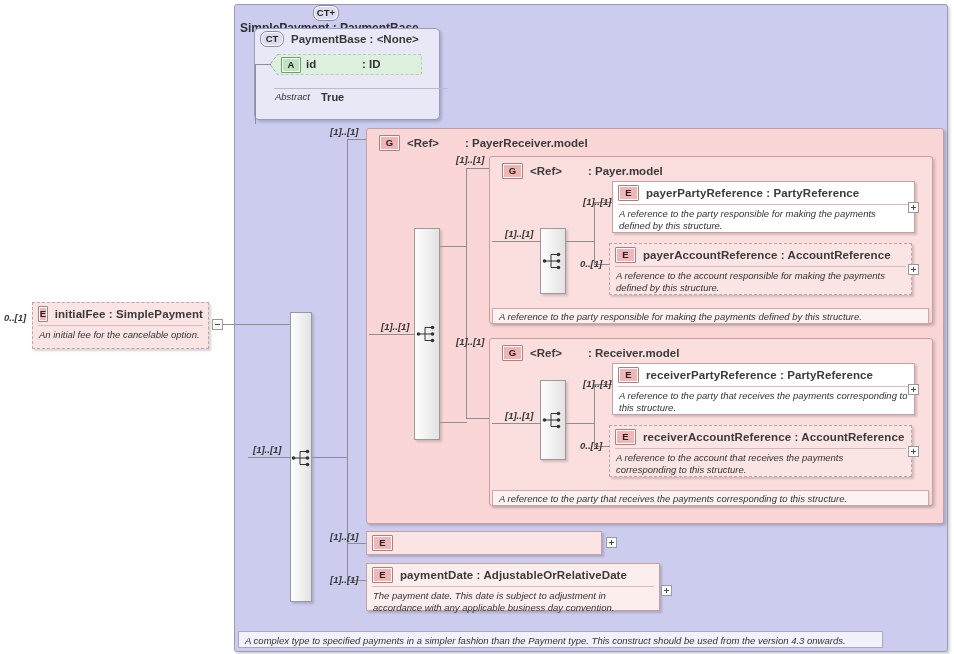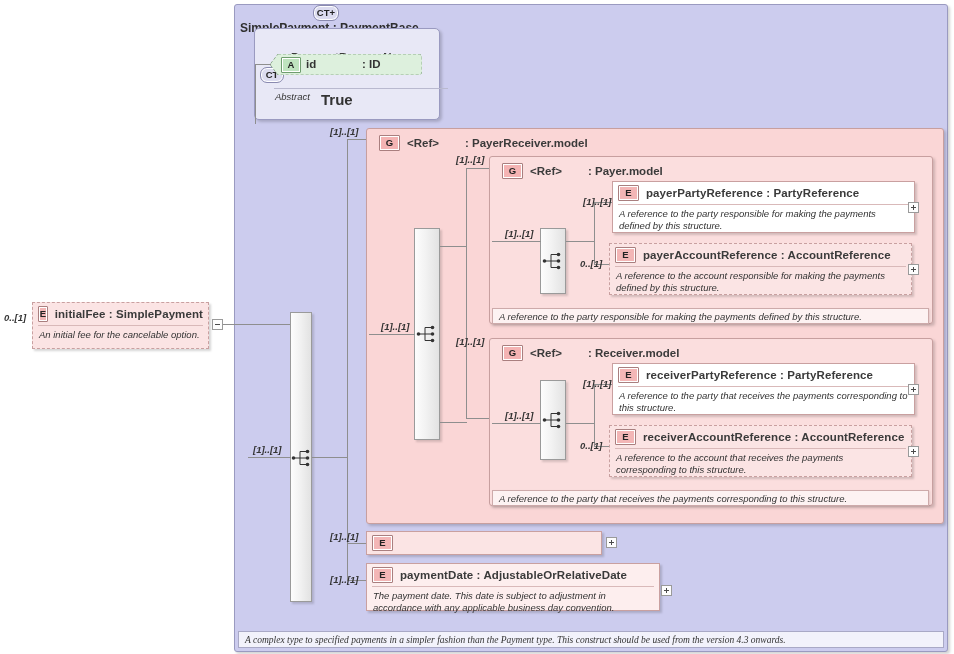--- a/index.html
+++ b/index.html
@@ -112,21 +112,21 @@
     border-radius:5px;
     box-shadow:2px 2px 3px rgba(0,0,0,0.18);
   }
   .ctfoot{
     position:absolute;left:6px;right:6px;
     border-top:1px solid #b9b9cf;
     font-size:9.5px;color:#333;
   }
   .ctfoot .row{ display:flex;padding:2px 1px;}
   .ctfoot .k{ font-style:italic;width:46px;}
-  .ctfoot .v{ font-weight:bold;font-size:15px;}
+  .ctfoot .v{ font-weight:bold;font-size:11px;}
   .ctfoot .d{ font-style:italic;padding:2px 1px;border-top:1px solid #b9b9cf;}
 
   .footdoc{
     position:absolute;box-sizing:border-box;
     background:#f2f2fb;
     border:1px solid #a9a9c6;
     font-size:9.5px;font-style:italic;color:#333;
     padding:3px 6px;white-space:nowrap;
   }
   .gdoc{
@@ -141,26 +141,26 @@
 </head>
 <body>
 
 <div class="ctbox" style="left:234px;top:4px;width:714px;height:648px;"></div>
 
 <div class="abs" style="left:240px;top:5px;display:flex;align-items:center;flex-direction:column;">
   <span class="badge ct">CT+</span>
   <span style="font-size:12px;font-weight:bold;color:#2f2f2f;">SimplePayment : PaymentBase</span>
 </div>
 
-<div class="footdoc" style="left:238px;top:631px;width:706px;height:17px;line-height:11px;font-family:Liberation Serif, serif;">A complex type to specified payments in a simpler fashion than the Payment type. This construct should be used from the version 4.3 onwards.</div>
+<div class="footdoc" style="left:238px;top:631px;width:645px;height:17px;line-height:11px;">A complex type to specified payments in a simpler fashion than the Payment type. This construct should be used from the version 4.3 onwards.</div>
 
 <div class="ctinner" style="left:254px;top:28px;width:186px;height:92px;"></div>
 
 <div class="abs" style="left:260px;top:31px;display:flex;align-items:center;">
-  <span class="badge ct" style="width:22px;margin-top:36px;">CT</span>
+  <span class="badge ct" style="width:22px;">CT</span>
   <span style="font-size:11.5px;font-weight:bold;color:#3a3a3a;">PaymentBase : &lt;None&gt;</span>
 </div>
 
 <div class="abs" style="left:270px;top:54px;width:152px;height:21px;">
   <svg width="152" height="21" style="position:absolute;left:0;top:0;">
     <path d="M8,0 L148,0 Q152,0 152,4 L152,17 Q152,21 148,21 L8,21 L0,10.5 Z" fill="#ddf0dd" stroke="#8fae8f" stroke-width="1" stroke-dasharray="3,2"></path>
   </svg>
   <span class="badge a" style="position:absolute;left:11px;top:3px;">A</span>
   <span style="position:absolute;left:36px;top:4px;font-size:11.5px;font-weight:bold;color:#333;">id</span>
   <span style="position:absolute;left:92px;top:4px;font-size:11.5px;font-weight:bold;color:#333;">: ID</span>

